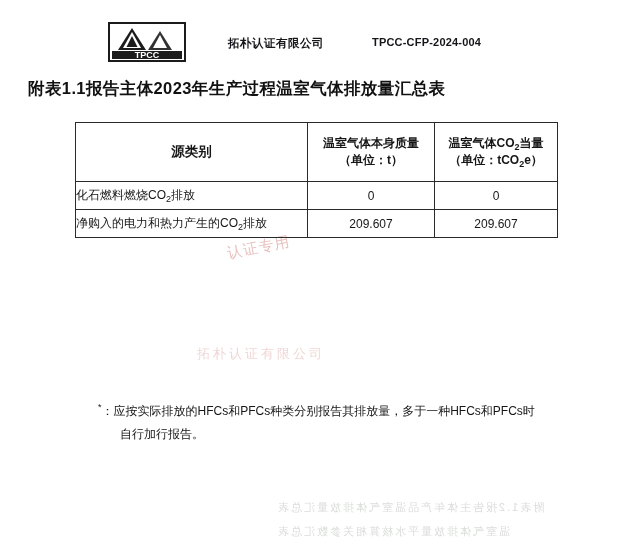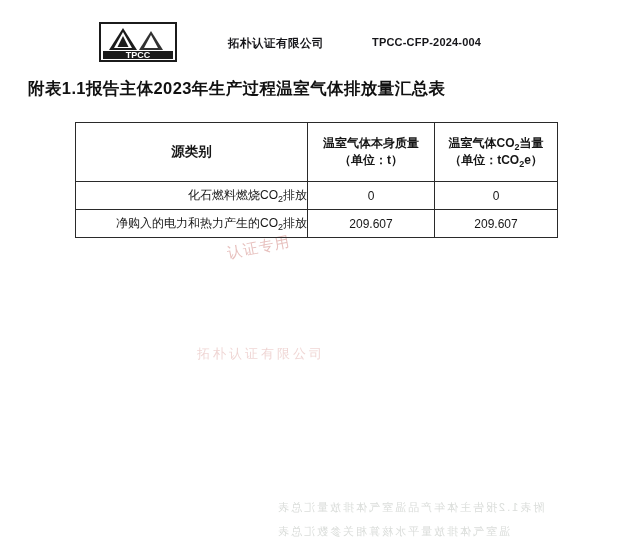--- a/index.html
+++ b/index.html
@@ -25,21 +25,21 @@
   
   .header {
     position: absolute;
     top: 22px;
     left: 0;
     width: 632px;
     height: 44px;
   }
   .logo {
     position: absolute;
-    left: 99px;
+    left: 108px;
     top: 0px;
     width: 78px;
     height: 40px;
     text-decoration: underline;
   }
   .logo svg { display: block; }
   .header-company {
     position: absolute;
     left: 228px;
     top: 14px;
@@ -106,21 +106,21 @@
     vertical-align: middle;
     font-weight: bold;
     font-size: 12.5px;
     line-height: 1.45;
   }
   th.head.src {
     font-size: 13.5px;
   }
   td.rowlabel {
     height: 27px;
-    text-align: right;
+    text-align: left;
     padding-left: 7px;
     vertical-align: middle;
     font-size: 12px;
     white-space: nowrap;
   }
   td.val {
     height: 27px;
     text-align: center;
     vertical-align: middle;
     font-size: 12px;
@@ -248,14 +248,18 @@
         </tr>
         <tr>
           <td class="rowlabel">净购入的电力和热力产生的CO<span class="sub">2</span>排放</td>
           <td class="val">209.607</td>
           <td class="val">209.607</td>
         </tr>
       </tbody>
     </table>
   </div>
 
+  <div class="footnote">
+    <div><sup class="star">*</sup>：应按实际排放的HFCs和PFCs种类分别报告其排放量，多于一种HFCs和PFCs时</div>
+    <div class="l2">自行加行报告。</div>
+  </div>
 
 </div>
 
 </body></html>

